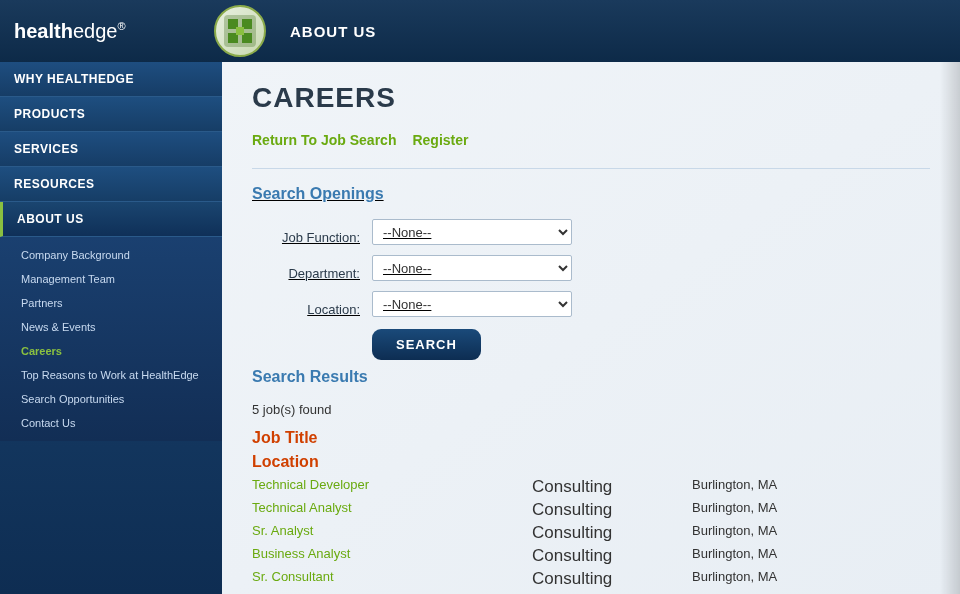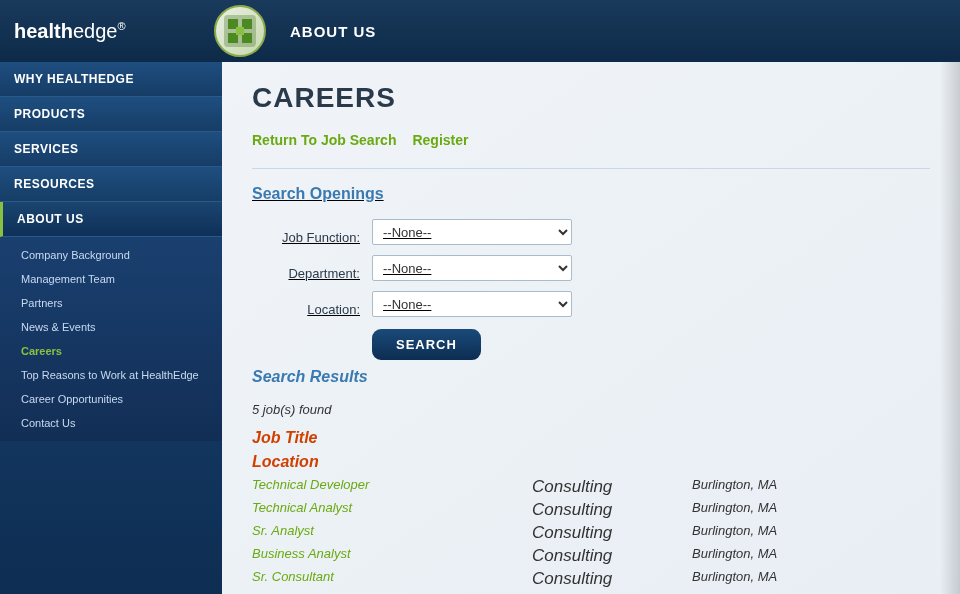--- a/index.html
+++ b/index.html
@@ -220,21 +220,20 @@
       letter-spacing: 1px;
       border: none;
       padding: 8px 24px;
       cursor: pointer;
       text-transform: uppercase;
       border-radius: 9px;
     }
 
     
     .results-section {
-      font-style: italic;
     }
 
     .results-count {
       font-size: 13px;
       color: #333;
       margin-bottom: 12px;
     }
 
     .results-table {
       width: 100%;
@@ -363,21 +362,21 @@
       <div class="sidebar-sub-item">
         <span>News &amp; Events</span>
       </div>
       <div class="sidebar-sub-item active-sub">
         <span>Careers</span>
       </div>
       <div class="sidebar-sub-item">
         <span>Top Reasons to Work at HealthEdge</span>
       </div>
       <div class="sidebar-sub-item">
-        <span>Career Opportunities</span>
+        <span>Search Opportunities</span>
       </div>
       <div class="sidebar-sub-item">
         <span>Contact Us</span>
       </div>
     </div>
   </nav>
 
   <main class="content-area">
     <h1 class="page-title">CAREERS</h1>
 

